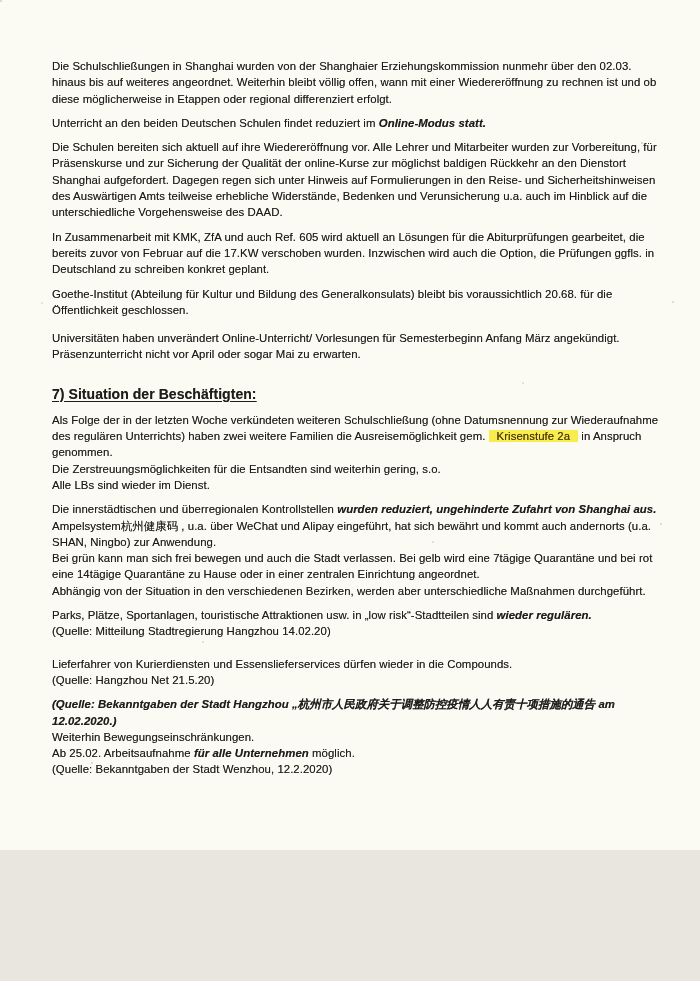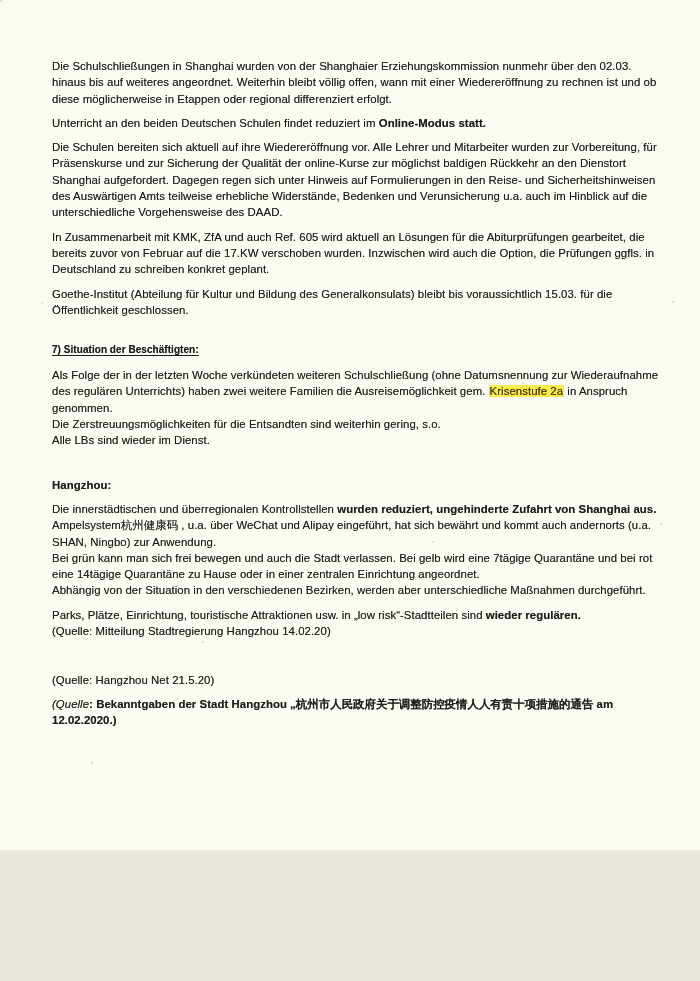--- a/index.html
+++ b/index.html
@@ -17,40 +17,40 @@
     left:52px; top:58px;
     width:614px;
     font-size:11.4px;
     line-height:16.3px;
     letter-spacing:0.05px;
     text-shadow:0 0 0.3px rgba(20,18,12,0.55);
   }
   .block { margin:0; }
   .block.p { }
   .block.h {
-    font-size:10px;
+    font-size:14px;
     font-weight:bold;
     text-decoration:underline;
     text-underline-offset:2px;
     line-height:19px;
   }
   .block.sub { font-weight:bold; }
   .gap-none { margin-top:0; }
   .gap-s  { margin-top:8px; }
   .gap-m  { margin-top:12px; }
   .gap-l  { margin-top:16px; }
   .gap-xl { margin-top:22px; }
   .gap-xxl{ margin-top:28px; }
-  .b  { font-weight:bold; }
+  .b  { font-weight:bold;font-style:italic; }
   .i  { }
-  .bi { font-weight:normal; font-style:italic;text-align:right; }
+  .bi { font-weight:bold; font-style:italic;text-align:right; }
   .hl {
     background:var(--hl,#f9ed4d);
     color:#4a3608;
-    padding:0 1px;
+    padding:0 8px;
   }
   .pagenum {
     position:absolute;
     left:0; right:0;
     top:902px;
     text-align:center;
     font-size:11.4px;
     color:#1e1d1b;
     text-shadow:0 0 0.3px rgba(20,18,12,0.55);
   }
@@ -99,25 +99,26 @@
 </style>
 </head>
 <body>
 
 <div class="page" style="background: rgb(251, 250, 243); color: rgb(30, 29, 27); --hl: #f9ed4d;">
   <div class="content" id="doc">
       <div class="block p gap-none"><span>Die Schulschließungen in Shanghai wurden von der Shanghaier Erziehungskommission nunmehr über den 02.03. hinaus bis auf weiteres angeordnet. Weiterhin bleibt völlig offen, wann mit einer Wiedereröffnung zu rechnen ist und ob diese möglicherweise in Etappen oder regional differenziert erfolgt.</span></div>
       <div class="block p gap-s"><span>Unterricht an den beiden Deutschen Schulen findet reduziert im </span><span class="b">Online-Modus statt.</span></div>
       <div class="block p gap-s"><span>Die Schulen bereiten sich aktuell auf ihre Wiedereröffnung vor. Alle Lehrer und Mitarbeiter wurden zur Vorbereitung, für Präsenskurse und zur Sicherung der Qualität der online-Kurse zur möglichst baldigen Rückkehr an den Dienstort Shanghai aufgefordert. Dagegen regen sich unter Hinweis auf Formulierungen in den Reise- und Sicherheitshinweisen des Auswärtigen Amts teilweise erhebliche Widerstände, Bedenken und Verunsicherung u.a. auch im Hinblick auf die unterschiedliche Vorgehensweise des DAAD.</span></div>
       <div class="block p gap-s"><span>In Zusammenarbeit mit KMK, ZfA und auch Ref. 605 wird aktuell an Lösungen für die Abiturprüfungen gearbeitet, die bereits zuvor von Februar auf die 17.KW verschoben wurden. Inzwischen wird auch die Option, die Prüfungen ggfls. in Deutschland zu schreiben konkret geplant.</span></div>
-      <div class="block p gap-s"><span>Goethe-Institut (Abteilung für Kultur und Bildung des Generalkonsulats) bleibt bis voraussichtlich 15.03. für die Öffentlichkeit geschlossen.</span></div>
+      <div class="block p gap-s"><span>Goethe-Institut (Abteilung für Kultur und Bildung des Generalkonsulats) bleibt bis voraussichtlich 20.68. für die Öffentlichkeit geschlossen.</span></div>
+      <div class="block p gap-m"><span>Universitäten haben unverändert Online-Unterricht/ Vorlesungen für Semesterbeginn Anfang März angekündigt. Präsenzunterricht nicht vor April oder sogar Mai zu erwarten.</span></div>
       <div class="block h gap-xl"><span>7) Situation der Beschäftigten:</span></div>
       <div class="block p gap-s"><span>Als Folge der in der letzten Woche verkündeten weiteren Schulschließung (ohne Datumsnennung zur Wiederaufnahme des regulären Unterrichts) haben zwei weitere Familien die Ausreisemöglichkeit gem. </span><span class="hl">Krisenstufe 2a</span><span> in Anspruch genommen.</span><br><span>Die Zerstreuungsmöglichkeiten für die Entsandten sind weiterhin gering, s.o.</span><br><span>Alle LBs sind wieder im Dienst.</span></div>
-      <div class="block sub gap-xxl"><span>Hangzhou:</span></div>
       <div class="block p gap-s"><span>Die innerstädtischen und überregionalen Kontrollstellen </span><span class="b">wurden reduziert, ungehinderte Zufahrt von Shanghai aus.</span><br><span>Ampelsystem杭州健康码 , u.a. über WeChat und Alipay eingeführt, hat sich bewährt und kommt auch andernorts (u.a. SHAN, Ningbo) zur Anwendung.</span><br><span>Bei grün kann man sich frei bewegen und auch die Stadt verlassen. Bei gelb wird eine 7tägige Quarantäne und bei rot eine 14tägige Quarantäne zu Hause oder in einer zentralen Einrichtung angeordnet.</span><br><span>Abhängig von der Situation in den verschiedenen Bezirken, werden aber unterschiedliche Maßnahmen durchgeführt.</span></div>
-      <div class="block p gap-s"><span>Parks, Plätze, Einrichtung, touristische Attraktionen usw. in „low risk“-Stadtteilen sind </span><span class="b">wieder regulären.</span><br><span>(</span><span class="i">Quelle</span><span>: Mitteilung Stadtregierung Hangzhou 14.02.20)</span></div>
-      <div class="block p gap-l"><br><span>(</span><span class="i">Quelle</span><span>: Hangzhou Net 21.5.20)</span></div>
+      <div class="block p gap-s"><span>Parks, Plätze, Sportanlagen, touristische Attraktionen usw. in „low risk“-Stadtteilen sind </span><span class="b">wieder regulären.</span><br><span>(</span><span class="i">Quelle</span><span>: Mitteilung Stadtregierung Hangzhou 14.02.20)</span></div>
+      <div class="block p gap-l"><span>Lieferfahrer von Kurierdiensten und Essenslieferservices dürfen wieder in die Compounds.</span><br><span>(</span><span class="i">Quelle</span><span>: Hangzhou Net 21.5.20)</span></div>
       <div class="block p gap-s"><span class="bi">(Quelle</span><span class="b">: Bekanntgaben der Stadt Hangzhou „杭州市人民政府关于调整防控疫情人人有责十项措施的通告 am 12.02.2020.)</span></div>
+      <div class="block p gap-none"><span>Weiterhin Bewegungseinschränkungen.</span><br><span>Ab 25.02. Arbeitsaufnahme </span><span class="b">für alle Unternehmen</span><span> möglich.</span><br><span>(</span><span class="i">Quelle</span><span>: Bekanntgaben der Stadt Wenzhou, 12.2.2020)</span></div>
     </div>
   <div class="pagenum">4</div>
   <div class="scan-shadow"></div>
   <div class="speckles"></div>
 </div>
 
 </body></html>

